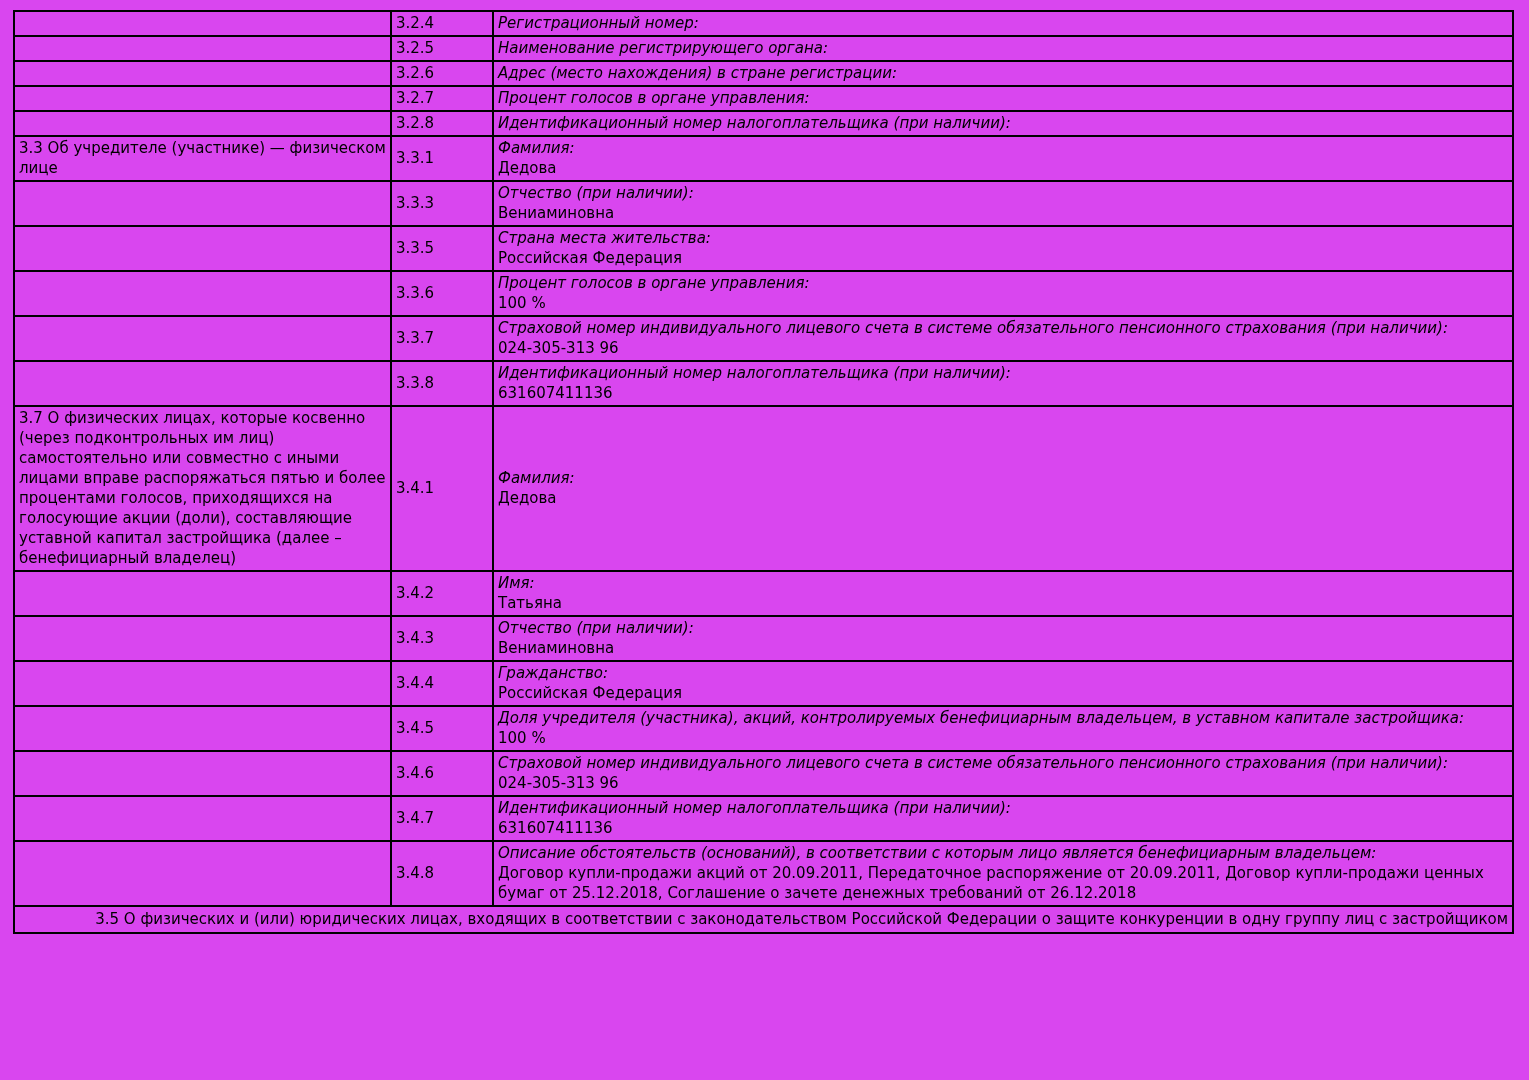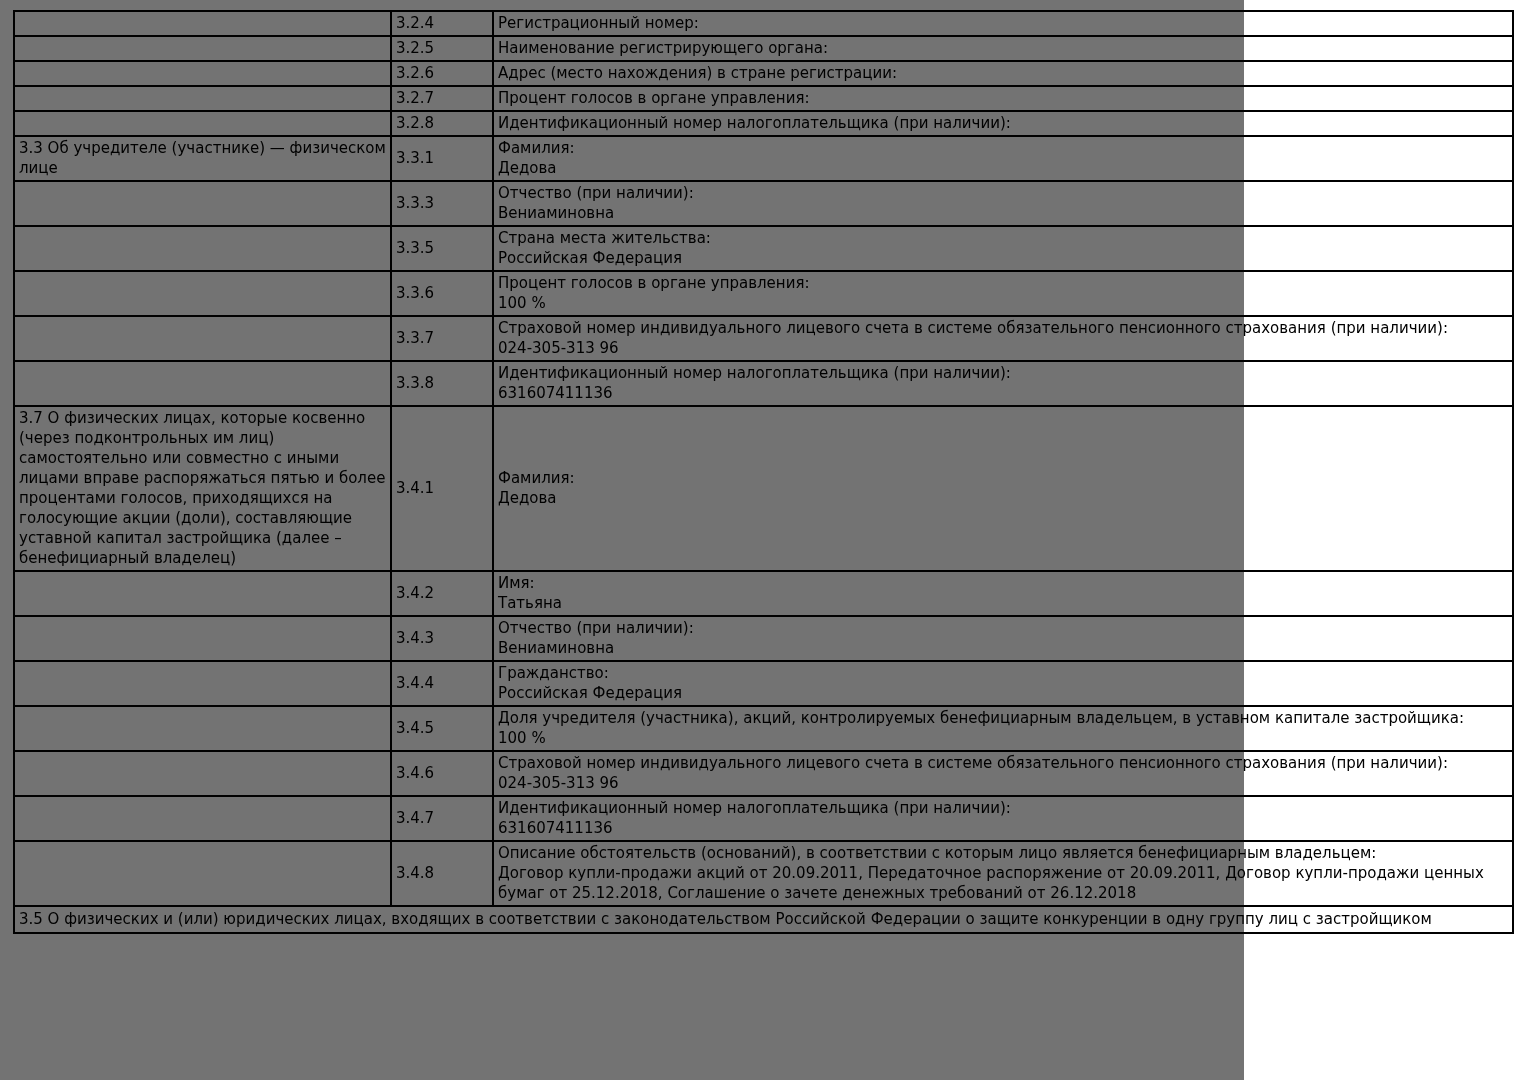--- a/index.html
+++ b/index.html
@@ -9,23 +9,23 @@
   }
   body {
     width: 1529px;
     height: 1080px;
     overflow: hidden;
     font-family: "DejaVu Sans", "Liberation Sans", sans-serif;
     color: #000000;
   }
   .page {
     position: relative;
-    width: 1244px;
+    width: 1529px;
     height: 1080px;
-    background: #737373;
+    background: #d946ef;
   }
   table.decl-table {
     position: absolute;
     left: 13px;
     top: 10px;
     width: 1499px;
     border-collapse: collapse;
     table-layout: fixed;
   }
   col.col-section { width: 377px; }
@@ -40,26 +40,28 @@
     word-wrap: break-word;
   }
   td.c-section {
     vertical-align: top;
   }
   td.c-num div {
     white-space: nowrap;
   }
   .field-label {
     font-weight: normal;
+    font-style: italic;
   }
   .field-value {
     font-weight: normal;
   }
   td.c-footer {
-    padding: 2px 4px 3px 4px;
+    padding: 2px 4px 3px 20px;
+    text-align: right;
   }
 </style>
 </head>
 <body>
 
 <div class="page">
   <table class="decl-table">
     <colgroup>
       <col class="col-section">
       <col class="col-num">

